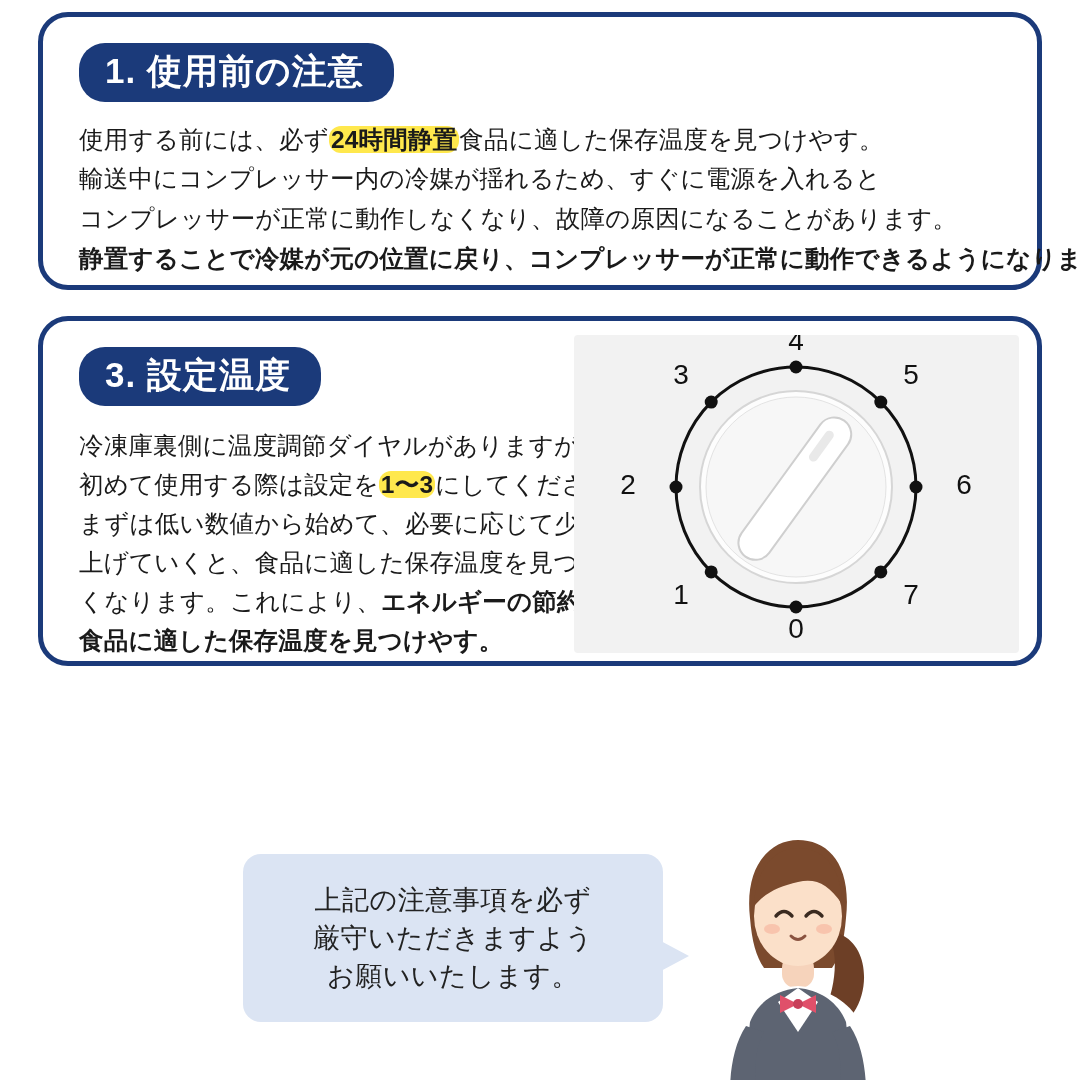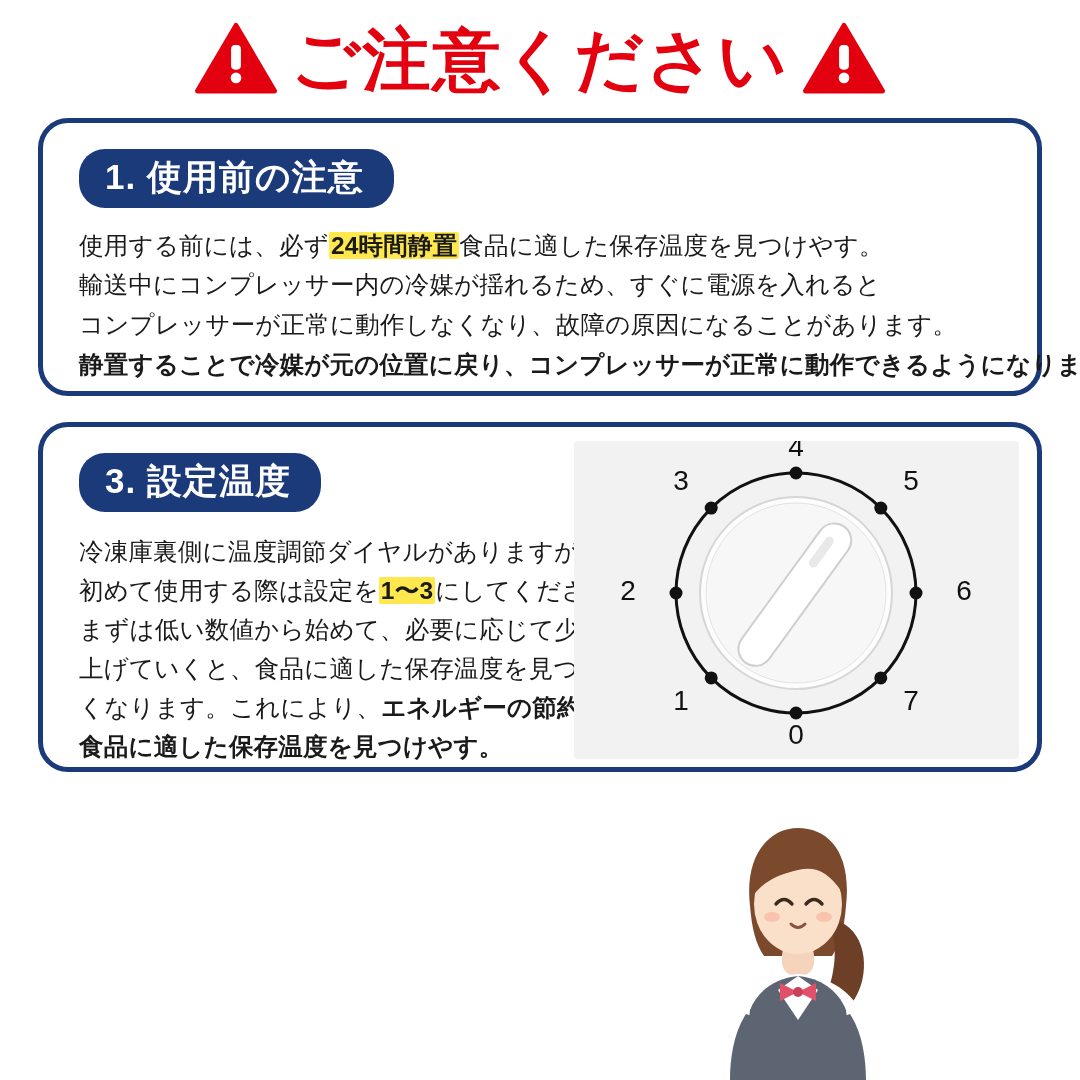--- a/index.html
+++ b/index.html
@@ -57,21 +57,21 @@
     font-size: 24.5px;
     line-height: 1.62;
     color: #1a1a1a;
     letter-spacing: 0.2px;
   }
   .body-text .ln { display: block; white-space: nowrap; }
   .hl {
     background: #ffe84d;
     font-weight: 700;
     padding: 0 2px;
-    border-radius: 2px;
+    border-radius: 12px;
   }
   .bold { font-weight: 700; }
 
   
   #card2 .left-col {
     width: 575px;
   }
   #card2 .body-text {
     margin-top: 20px;
     font-size: 24.5px;
@@ -118,37 +118,20 @@
     letter-spacing: 0.5px;
   }
   .person { position: absolute; left: 672px; top: -10px; width: 250px; height: 266px; }
   .person svg { display:block; width:100%; height:100%; }
 </style>
 </head>
 <body>
 
 <div class="page">
 
-  <div class="header">
-    <span class="warn-tri">
-      <svg viewBox="0 0 100 90">
-        <path d="M50 4 L97 84 L3 84 Z" fill="#e3000f" stroke="#e3000f" stroke-width="6" stroke-linejoin="round"></path>
-        <rect x="44" y="28" width="12" height="30" rx="5" fill="#ffffff"></rect>
-        <circle cx="50" cy="68" r="6.5" fill="#ffffff"></circle>
-      </svg>
-    </span>
-    <span class="header-title">ご注意ください</span>
-    <span class="warn-tri">
-      <svg viewBox="0 0 100 90">
-        <path d="M50 4 L97 84 L3 84 Z" fill="#e3000f" stroke="#e3000f" stroke-width="6" stroke-linejoin="round"></path>
-        <rect x="44" y="28" width="12" height="30" rx="5" fill="#ffffff"></rect>
-        <circle cx="50" cy="68" r="6.5" fill="#ffffff"></circle>
-      </svg>
-    </span>
-  </div>
 
   <div class="card" id="card1">
     <div class="badge">1. 使用前の注意</div>
     <div class="body-text" id="c1-text">
         <span class="ln"><span>使用する前には、必ず</span><span class="hl">24時間静置</span><span>食品に適した保存温度を見つけやす。</span></span>
         <span class="ln"><span>輸送中にコンプレッサー内の冷媒が揺れるため、すぐに電源を入れると</span></span>
         <span class="ln"><span>コンプレッサーが正常に動作しなくなり、故障の原因になることがあります。</span></span>
         <span class="ln"><span class="bold">静置することで冷媒が元の位置に戻り、コンプレッサーが正常に動作できるようになります。</span></span>
       </div>
   </div>
@@ -198,20 +181,25 @@
           <text x="222" y="296">0</text>
           <text x="107" y="262">1</text>
           <text x="54" y="152">2</text>
           <text x="107" y="42">3</text>
         </g>
       </svg>
     </div>
   </div>
 
   <div class="footer">
+    <div class="bubble" id="bubble">
+        <span class="bl">上記の注意事項を必ず</span>
+        <span class="bl">厳守いただきますよう</span>
+        <span class="bl">お願いいたします。</span>
+      </div>
 
     <div class="person">
       <svg viewBox="0 0 250 266">
 
         <path d="M78 92 C72 40 98 14 126 14 C156 14 180 38 174 92 C172 116 168 130 160 142 L92 142 C84 130 80 116 78 92 Z" fill="#7b4a2d"></path>
 
         <path d="M168 108 C196 120 198 162 182 186 C172 200 156 198 152 186 C162 166 166 136 160 118 Z" fill="#6d3f26"></path>
 
         <rect x="110" y="128" width="32" height="34" rx="14" fill="#f6d3bb"></rect>
 

